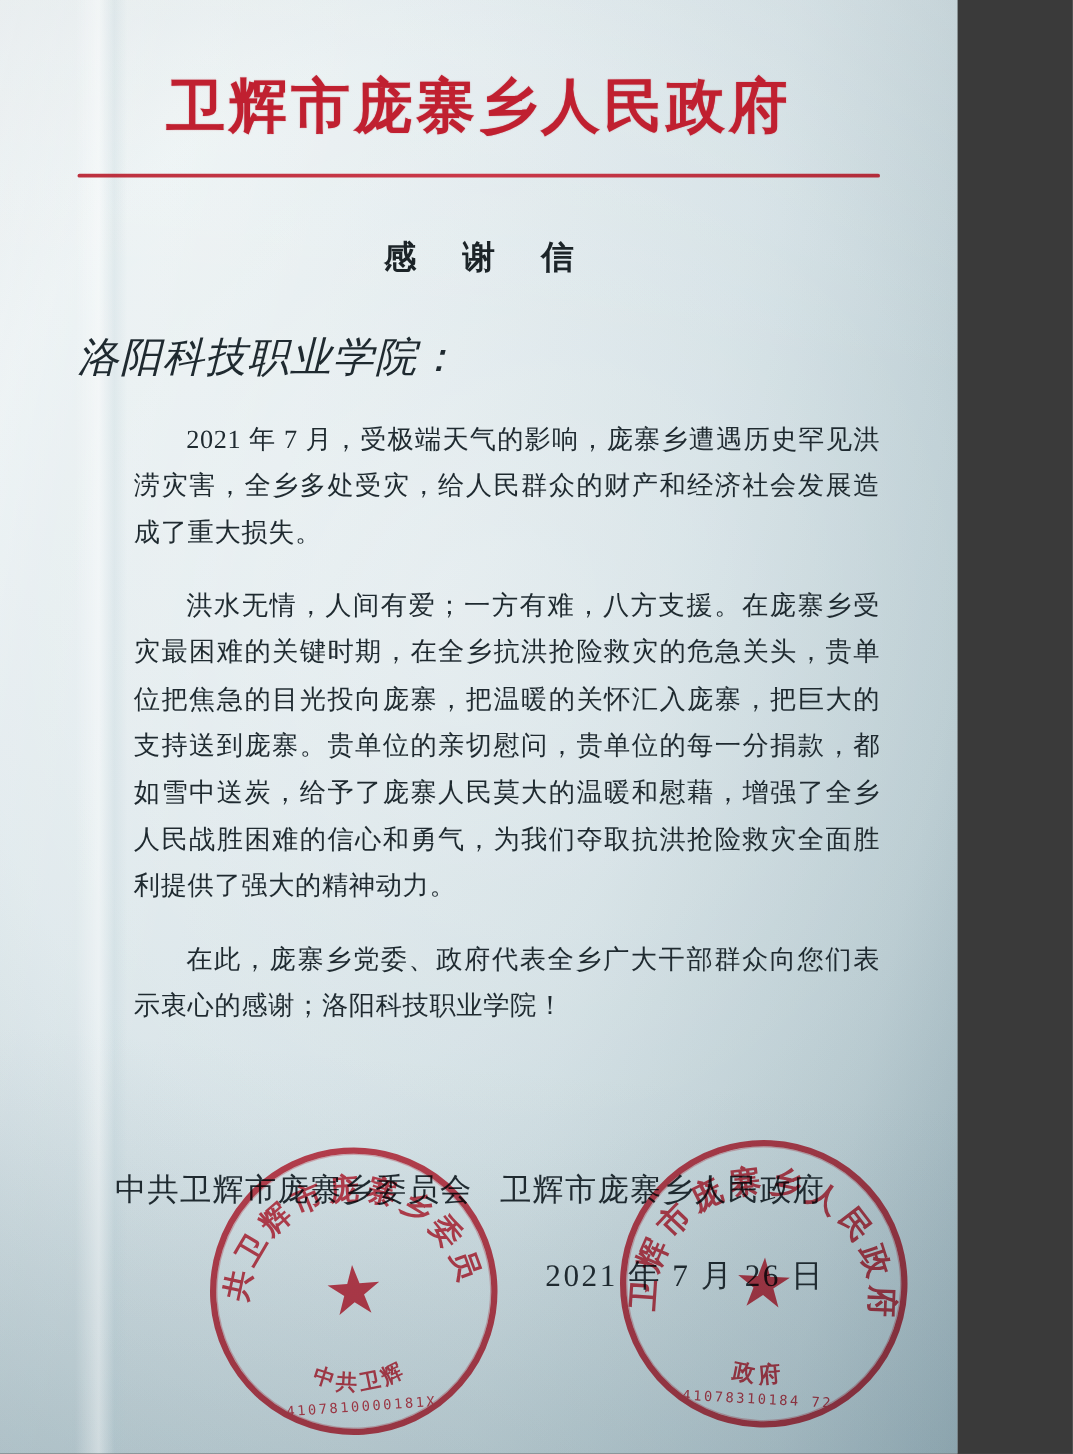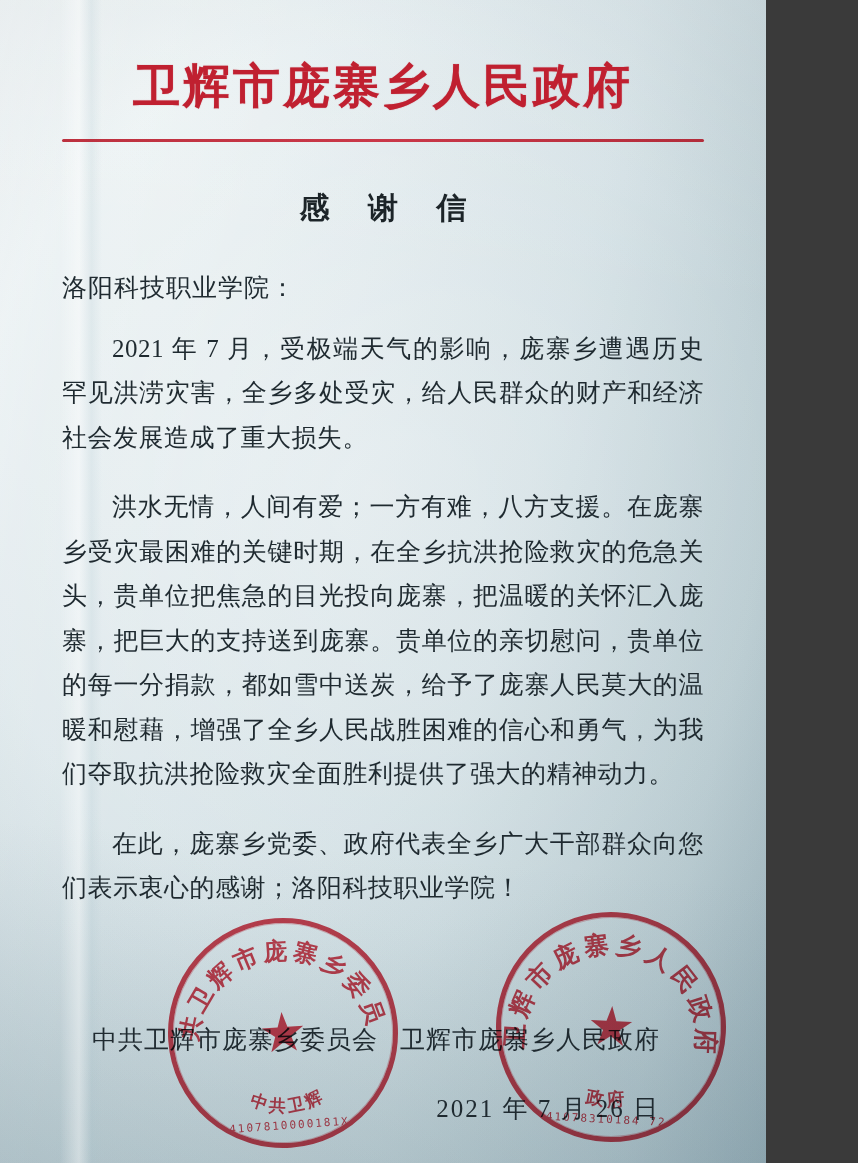--- a/index.html
+++ b/index.html
@@ -88,44 +88,46 @@
     background: linear-gradient(90deg, #b8202f 0%, #c8283a 50%, #b01d2c 100%);
     border-radius: 2px;
     opacity: 0.92;
   }
 
   
   .doc-title {
     text-align: center;
     margin-top: 46px;
     font-family: "DejaVu Serif", "Liberation Serif", serif;
-    font-size: 30px;
+    font-size: 26px;
     font-weight: 700;
     letter-spacing: 14px;
     color: #1c2428;
     text-indent: 14px;
   }
 
   
   .recipient {
     margin-top: 40px;
-    font-size: 25px;
+    font-size: 33px;
     color: #1f2a30;
     letter-spacing: 1px;
     line-height: 1.5;
+    font-style: italic;
   }
   .para {
     margin-top: 16px;
-    font-size: 25px;
+    font-size: 21px;
     color: #1f2a30;
     line-height: 1.78;
     text-align: justify;
     text-justify: inter-ideograph;
     text-indent: 2em;
     letter-spacing: 0.5px;
+    margin-left: 45px;
   }
   .para.first {
     margin-top: 20px;
   }
 
   
   .sign-block {
     position: relative;
     margin-top: 54px;
     height: 190px;

